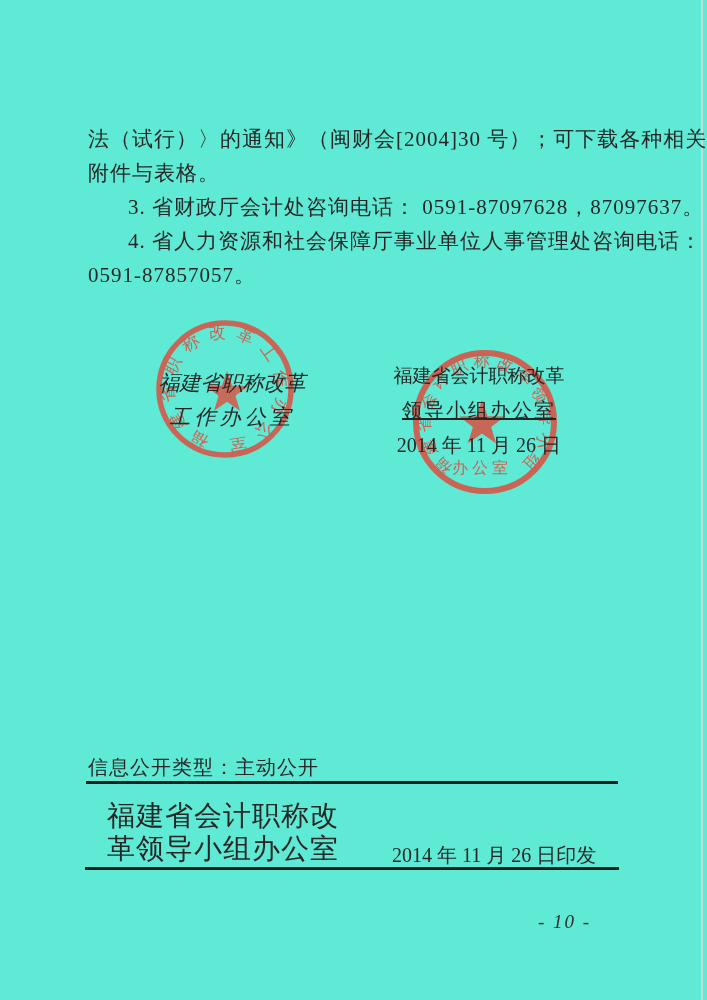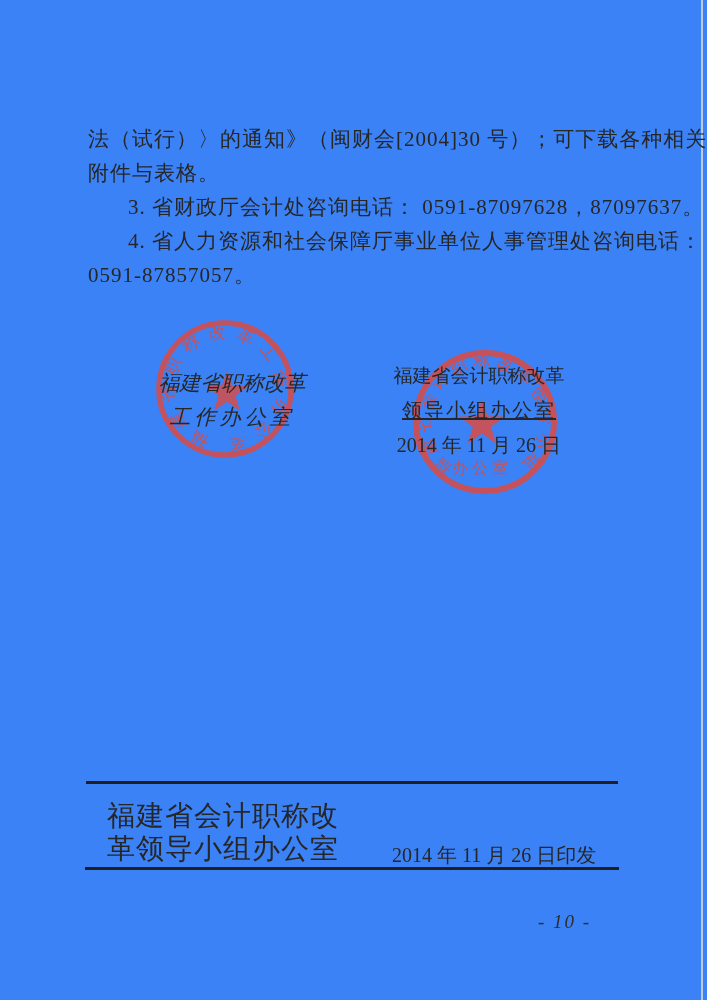--- a/index.html
+++ b/index.html
@@ -1,20 +1,20 @@
 <!DOCTYPE html>
 <html><head>
 <meta charset="utf-8">
 <style>
   html,body { margin:0; padding:0; background:#9a9a9a; }
   .page {
     position:relative;
     width:707px; height:1000px;
     margin:0 auto;
-    background:#3b82f6;
+    background:#5eead4;
     font-family:"Liberation Serif", serif;
     color:#262626;
     overflow:hidden;
   }
   
   .scan-edge {
     position:absolute; left:701px; top:0; width:2px; height:1000px;
     background:#d4d9d7; opacity:.85;
   }
 
@@ -113,20 +113,21 @@
     <div class="l1">福建省职称改革</div>
     <div class="l2">工作办公室</div>
   </div>
 
   <div class="sig sig-right">
     <div class="l1">福建省会计职称改革</div>
     <div class="l2">领导小组办公室</div>
     <div class="l3">2014 年 11 月 26 日</div>
   </div>
 
+  <div class="footer-disclosure">信息公开类型：主动公开</div>
   <div class="footer-rule-1"></div>
 
   <div class="footer-issuer">
     <div>福建省会计职称改</div>
     <div>革领导小组办公室</div>
   </div>
   <div class="footer-date">2014 年 11 月 26 日印发</div>
   <div class="footer-rule-2"></div>
 
   <div class="page-number">- 10 -</div>

